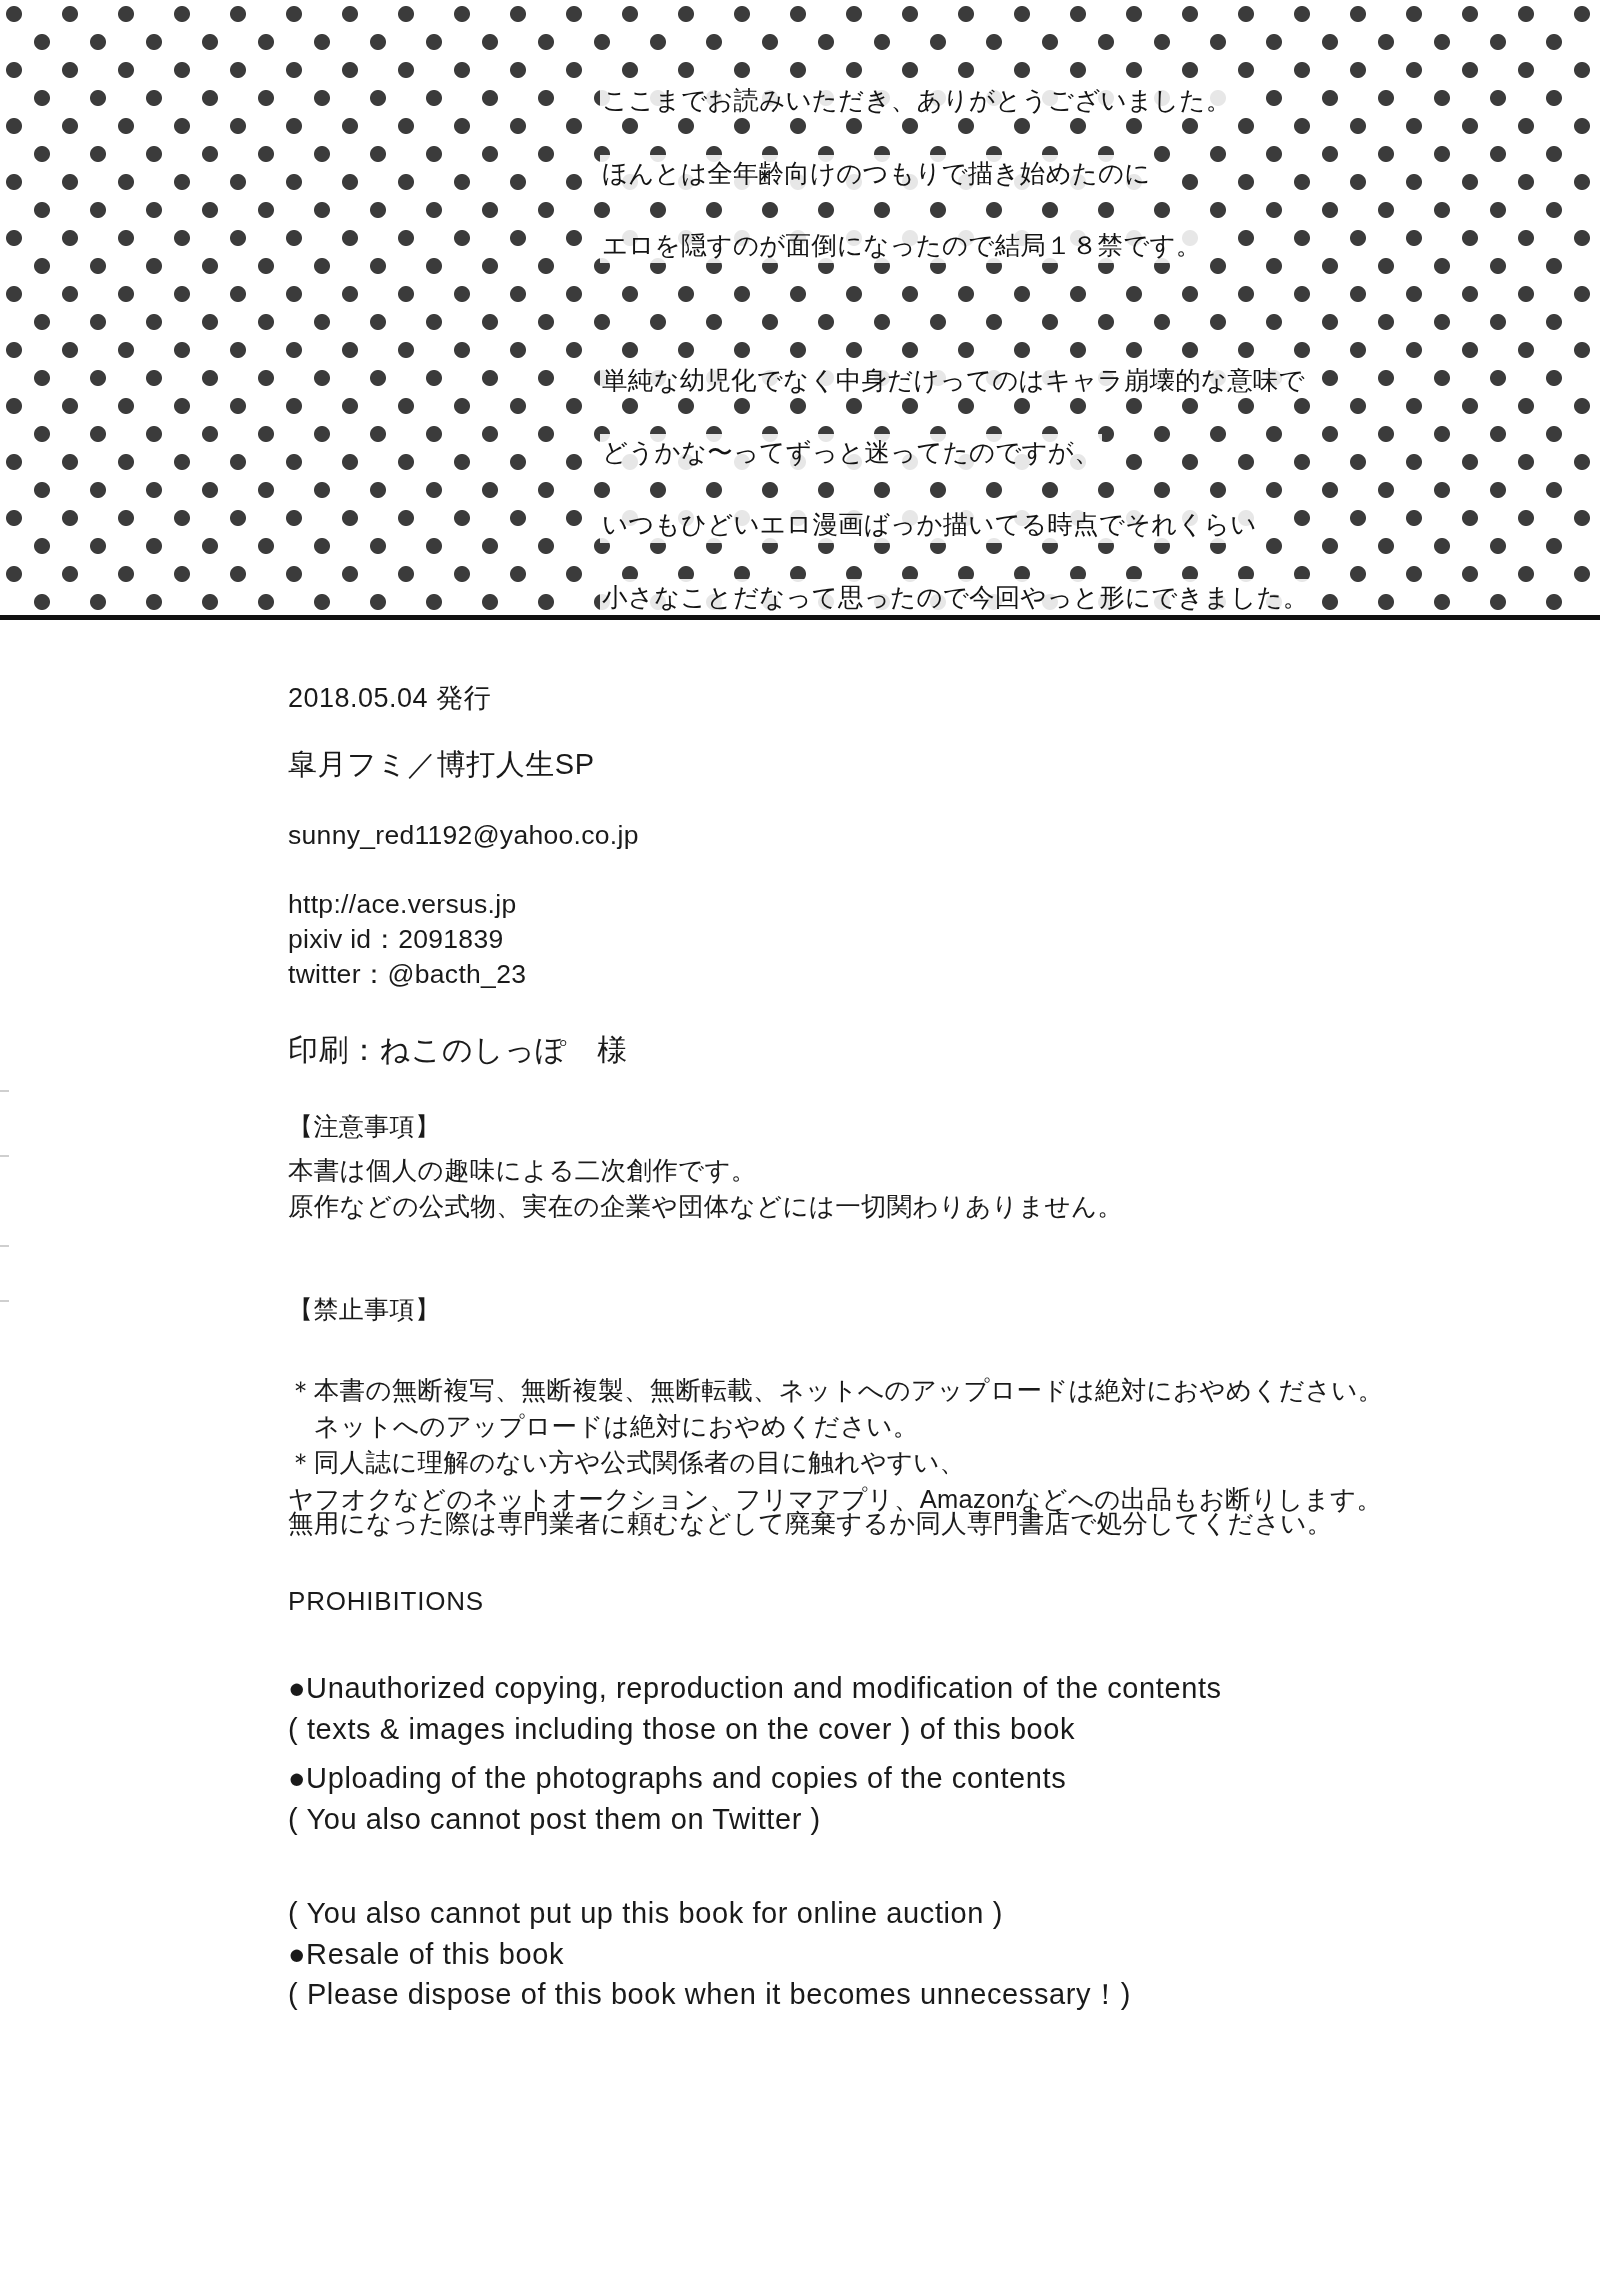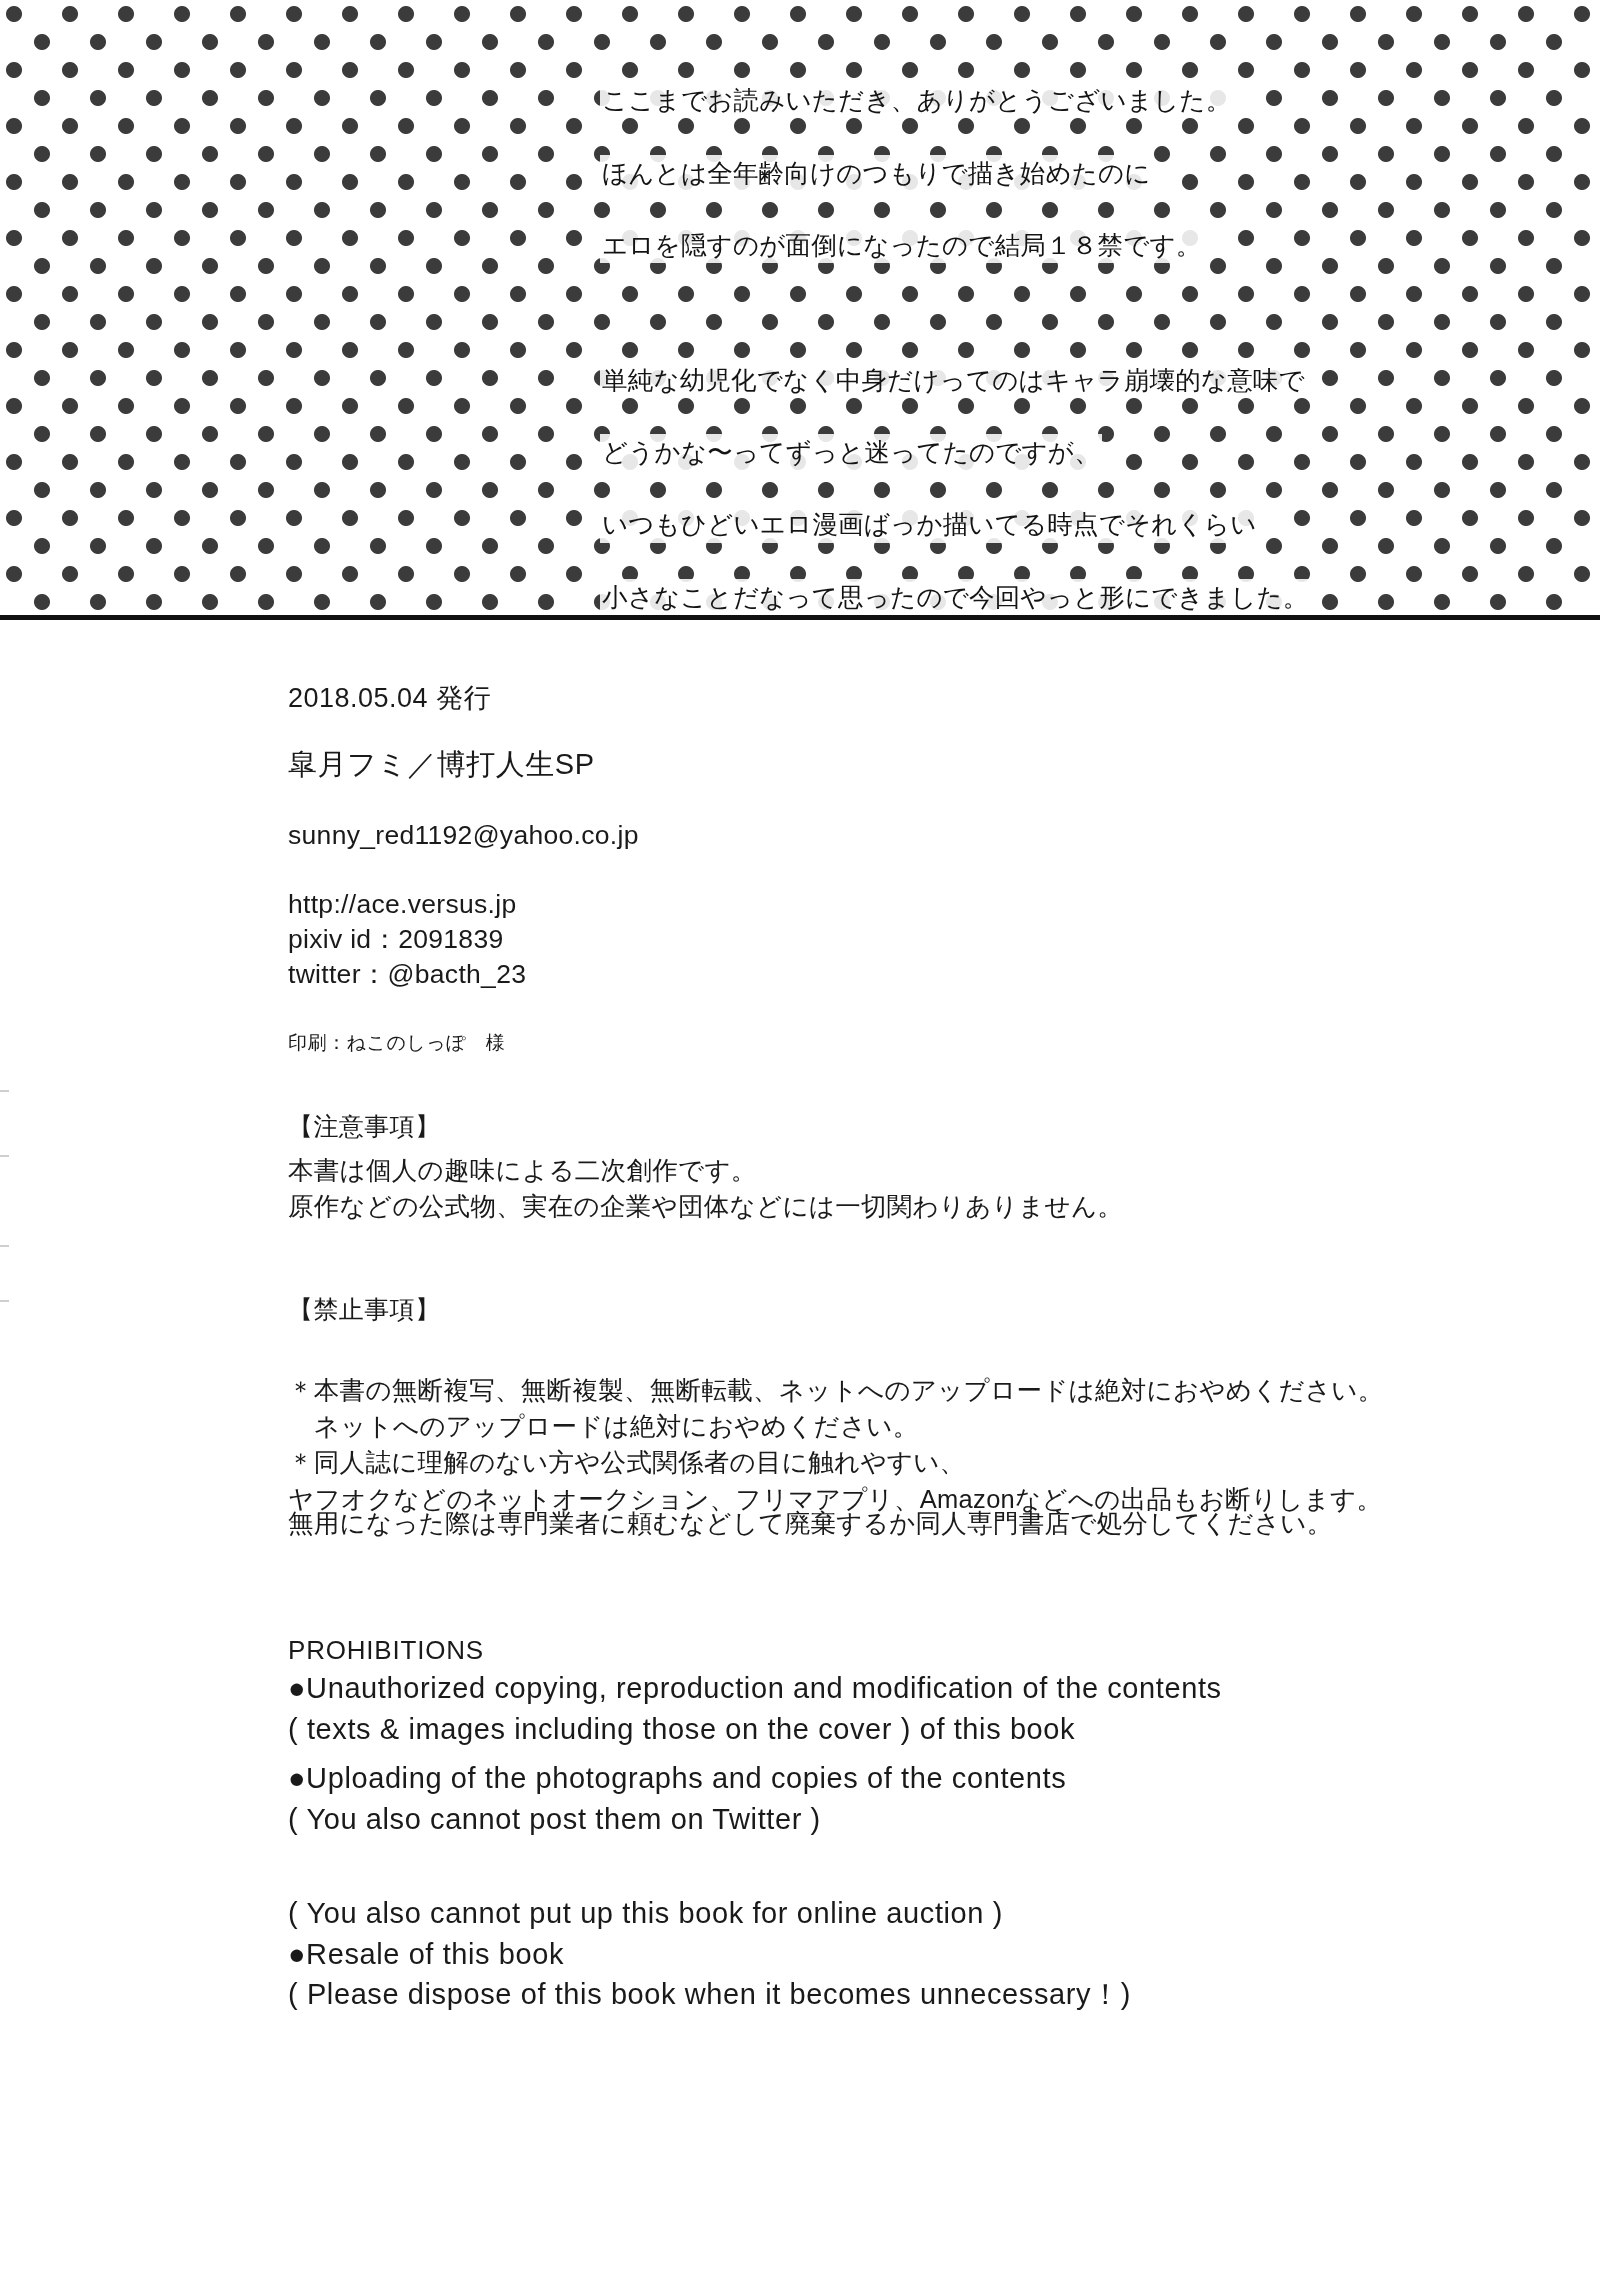--- a/index.html
+++ b/index.html
@@ -69,21 +69,21 @@
   .col-block {
     position: absolute;
     left: 288px;
     width: 1230px;
   }
 
   .t-date      { font-size: 27px; letter-spacing: 0.5px; }
   .t-author    { font-size: 29px; letter-spacing: 0.5px; }
   .t-mail      { font-size: 26.5px; letter-spacing: 0.3px; }
   .t-links     { font-size: 26.5px; line-height: 1.33; letter-spacing: 0.3px; }
-  .t-print     { font-size: 19px; letter-spacing: 0.5px; }
+  .t-print     { font-size: 30px; letter-spacing: 0.5px; }
   .t-head      { font-size: 25px; letter-spacing: 0.4px; }
   .t-body      { font-size: 25.5px; line-height: 1.42; letter-spacing: 0.3px; }
   .t-en-head   { font-size: 26px; letter-spacing: 0.8px; }
   .t-en        { font-size: 29px; line-height: 1.4; letter-spacing: 0.6px; }
 
   
   .edge-tick {
     position: absolute;
     left: 0;
     width: 9px;
@@ -139,21 +139,21 @@
   <div class="col-block t-head" style="top:668px;">【禁止事項】</div>
   <div class="col-block t-body" style="top:730px;margin-top:17px;">
     <div>＊本書の無断複写、無断複製、無断転載、ネットへのアップロードは絶対におやめください。</div>
     <div>　ネットへのアップロードは絶対におやめください。</div>
     <div>＊同人誌に理解のない方や公式関係者の目に触れやすい、</div>
     <div>ヤフオクなどのネットオークション、フリマアプリ、Amazonなどへの出品もお断りします。</div>
   </div>
 
   <div class="col-block t-body" style="top:880px;">無用になった際は専門業者に頼むなどして廃棄するか同人専門書店で処分してください。</div>
 
-  <div class="col-block t-en-head" style="top:1010px;">PROHIBITIONS</div>
+  <div class="col-block t-en-head" style="top:961px;">PROHIBITIONS</div>
 
   <div class="col-block t-en" style="top:1043px;">
     <div>●Unauthorized copying, reproduction and modification of the contents</div>
     <div>( texts &amp; images including those on the cover ) of this book</div>
   </div>
 
   <div class="col-block t-en" style="top:1133px;">
     <div>●Uploading of the photographs and copies of the contents</div>
     <div>(  You also cannot post them on Twitter )</div>
   </div>

